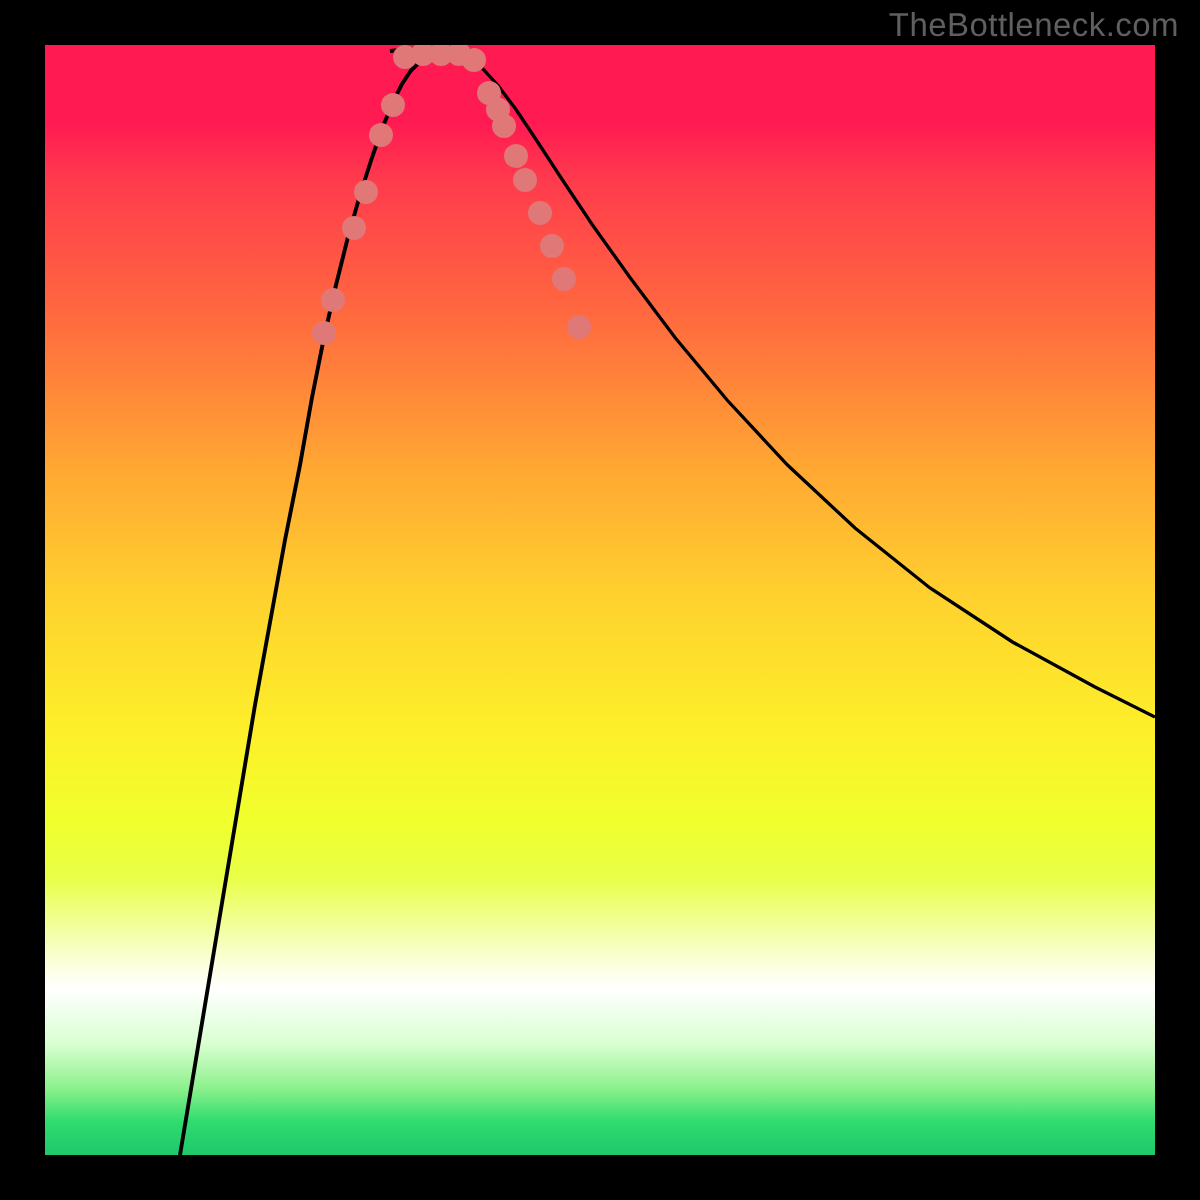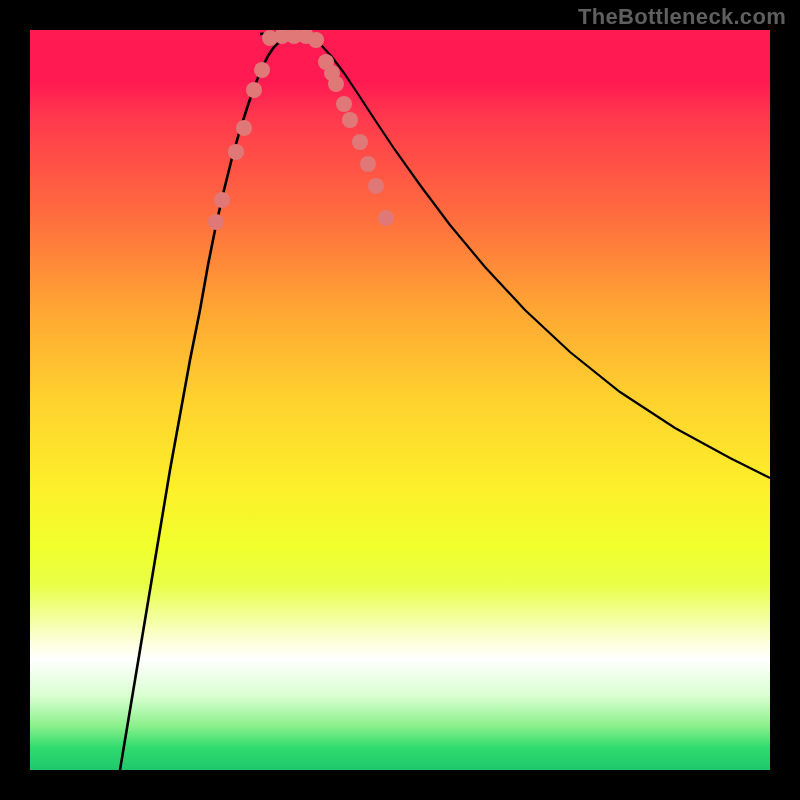--- a/index.html
+++ b/index.html
@@ -34,21 +34,21 @@
       #8cf08c 94%,
       #2fdc6e 97%,
       #1fc76c 100%
     );
   }
   .watermark {
     position: absolute;
     top: 4px;
     right: 14px;
     font-size: 22px;
-    font-weight: 700;
+    font-weight: 400;
     color: #5f5f5f;
     letter-spacing: 0.3px;
     margin-left: 28px;
   }
   svg.curves {
     position: absolute;
     left: 30px;
     top: 30px;
     width: 740px;
     height: 740px;

